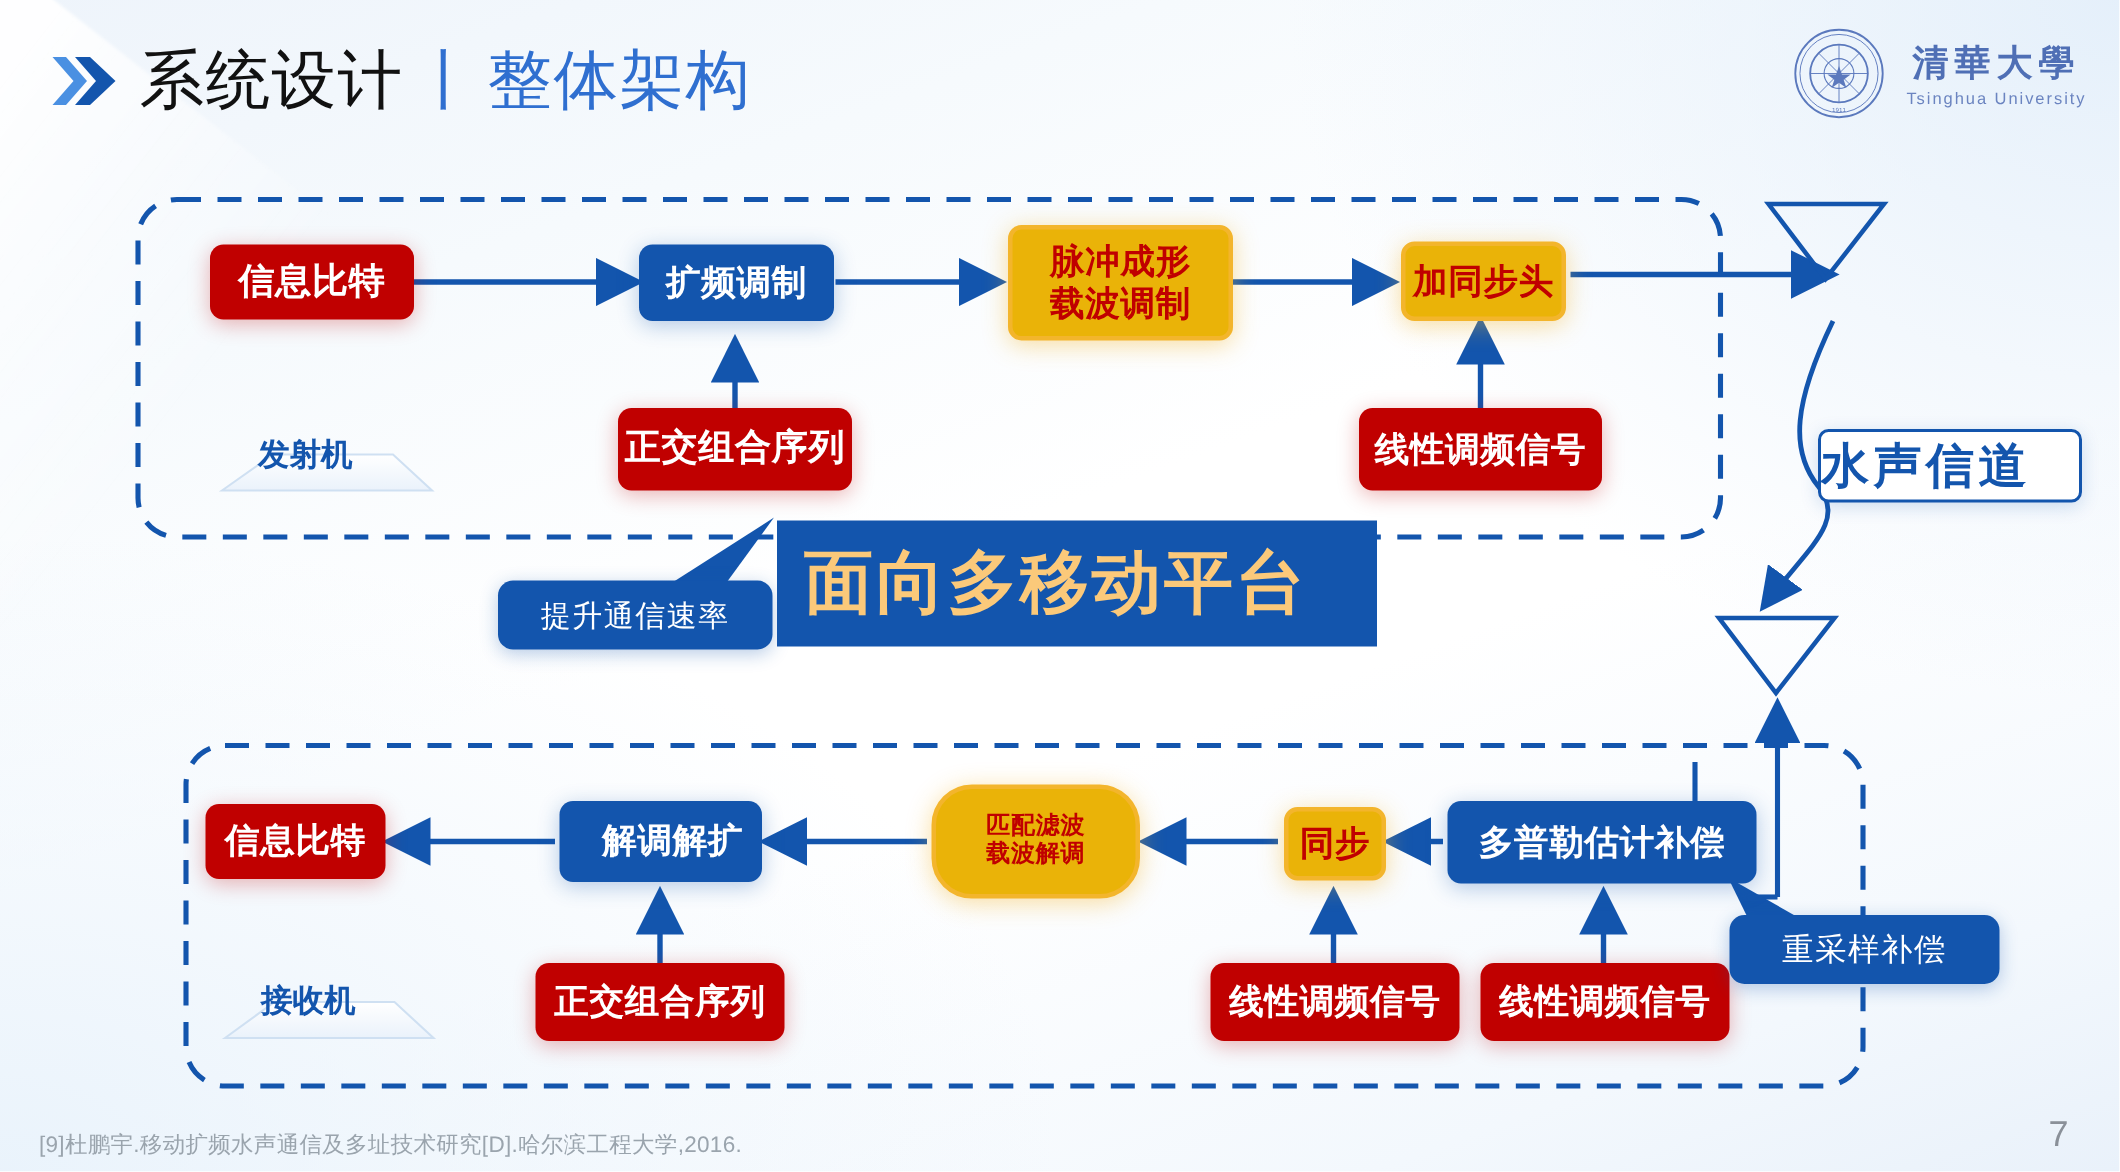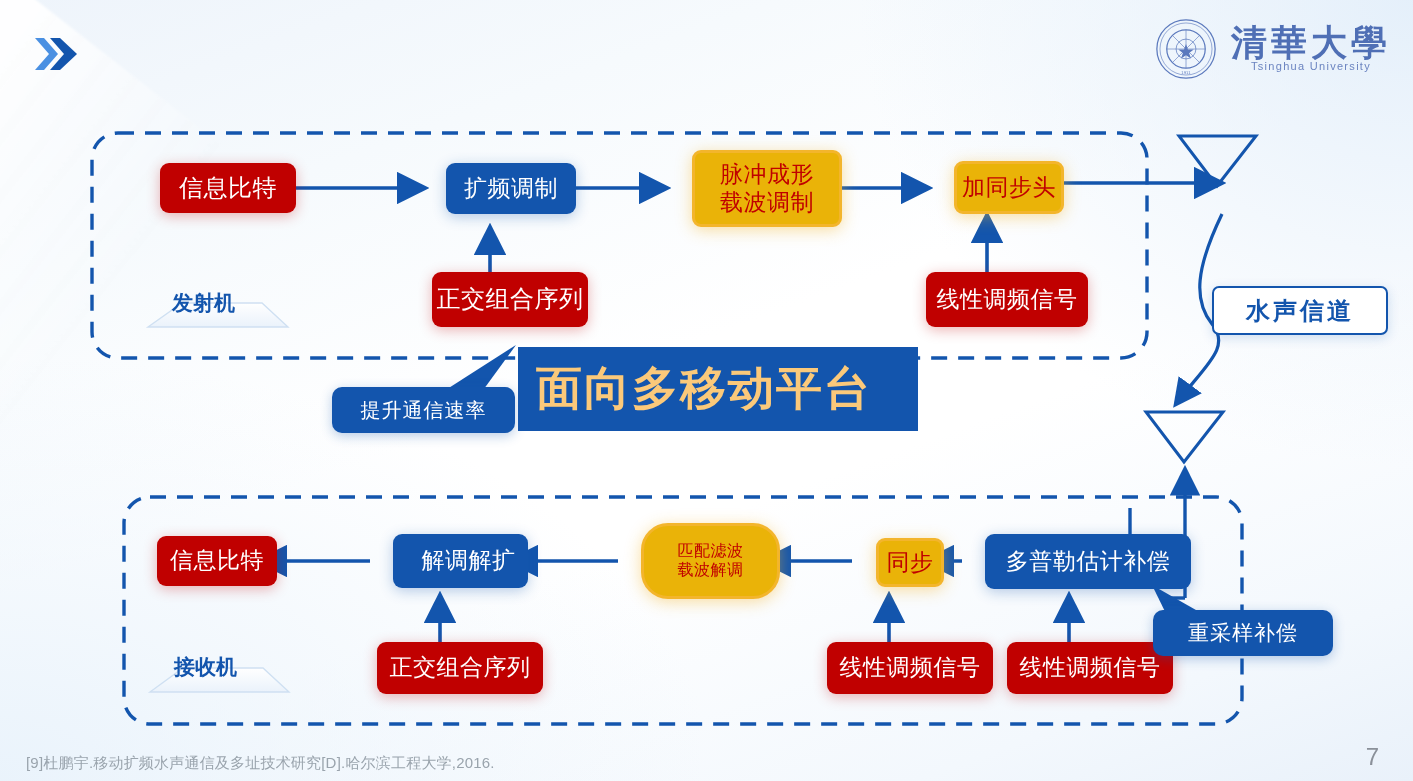--- a/index.html
+++ b/index.html
@@ -25,51 +25,51 @@
   
   #header{position:absolute;left:0;top:0;width:1413px;height:110px;}
   #title-chevron{position:absolute;left:33px;top:34px;width:46px;height:40px;}
   #title-text{position:absolute;left:93px;top:25px;font-size:43px;line-height:58px;
     font-weight:400;letter-spacing:1px;white-space:nowrap;color:#111111;}
   #title-text .sep{color:#2f6fd0;margin:0 6px;font-weight:300;}
   #title-text .accent{color:#2f6fd0;}
   #logo{position:absolute;right:22px;top:18px;display:flex;align-items:center;gap:14px;}
   #logo-seal{width:62px;height:62px;}
   #logo-words{display:flex;flex-direction:column;align-items:center;}
-  #logo-cn{font-size:36px;color:#4f6fb5;letter-spacing:4px;font-family:"DejaVu Serif",serif;
+  #logo-cn{font-size:24px;color:#4f6fb5;letter-spacing:4px;font-family:"DejaVu Serif",serif;
     font-weight:600;line-height:30px;}
   #logo-en{font-size:11px;color:#6b84c0;letter-spacing:1.3px;margin-top:3px;}
 
   
   #diagram{position:absolute;left:0;top:0;width:1413px;height:781px;pointer-events:none;}
 
   
   .node{position:absolute;display:flex;align-items:center;justify-content:center;
-    text-align:center;font-weight:normal;border-radius:9px;box-sizing:border-box;
-    letter-spacing:.5px;line-height:1.18;margin-left:20px;}
+    text-align:center;font-weight:bold;border-radius:9px;box-sizing:border-box;
+    letter-spacing:.5px;line-height:1.18;}
   .node.red{background:#C00000;color:#ffffff;
     box-shadow:0 3px 14px rgba(192,0,0,.30);}
   .node.blue{background:#1355AD;color:#ffffff;
     box-shadow:0 3px 14px rgba(19,85,173,.30);}
   .node.orange{background:#eab308;color:#C00000;border:3px solid #F3B52C;
     box-shadow:0 3px 16px rgba(243,181,44,.45);}
 
   
   .sect-label{position:absolute;color:#1355AD;font-weight:bold;font-size:21px;z-index:3;}
 
   
   .callout{position:absolute;background:#1355AD;color:#fff;font-weight:normal;
     border-radius:10px;display:flex;align-items:center;justify-content:center;
     box-shadow:0 3px 12px rgba(19,85,173,.30);z-index:6;}
 
   
   #channel-pill{position:absolute;left:1212px;top:286px;width:172px;height:45px;
     border:2px solid #1355AD;border-radius:7px;background:#ffffff;
-    color:#1355AD;font-weight:bold;font-size:24px;letter-spacing:3px;
-    display:flex;align-items:center;justify-content:center;z-index:5;
+    color:#1355AD;font-weight:bold;font-size:32px;letter-spacing:3px;
+    display:flex;align-items:center;justify-content:flex-start;z-index:5;
     box-shadow:0 3px 12px rgba(19,85,173,.18);}
 
   
   #banner{position:absolute;left:518px;top:347px;width:400px;height:84px;
     background:#1355AD;overflow:hidden;z-index:7;
     display:flex;align-items:center;}
   #banner-text{font-size:46px;font-weight:bold;color:#FBC97A;letter-spacing:2px;
     white-space:nowrap;padding-left:18px;}
 
   
@@ -86,20 +86,23 @@
 
 <div id="bg-streak"></div>
 
 <div id="header">
 
   <svg id="title-chevron" viewBox="0 0 46 40">
     <path d="M2 4 L16 20 L2 36 L11 36 L25 20 L11 4 Z" fill="#4a90e2"></path>
     <path d="M17 4 L31 20 L17 36 L27 36 L44 20 L27 4 Z" fill="#1355AD"></path>
   </svg>
 
+  <div id="title-text">
+    <span>系统设计</span><span class="sep">丨</span><span class="accent">整体架构</span>
+  </div>
 
   <div id="logo">
     <svg id="logo-seal" viewBox="0 0 100 100">
       <circle cx="50" cy="50" r="47" fill="none" stroke="#5b79bd" stroke-width="2"></circle>
       <circle cx="50" cy="50" r="42" fill="none" stroke="#5b79bd" stroke-width="1"></circle>
       <circle cx="50" cy="50" r="31" fill="none" stroke="#5b79bd" stroke-width="2"></circle>
       <circle cx="50" cy="50" r="16" fill="none" stroke="#5b79bd" stroke-width="1.2"></circle>
       <g stroke="#5b79bd" stroke-width="1">
         <line x1="50" y1="19" x2="50" y2="81"></line>
           <line x1="19" y1="50" x2="81" y2="50"></line>

